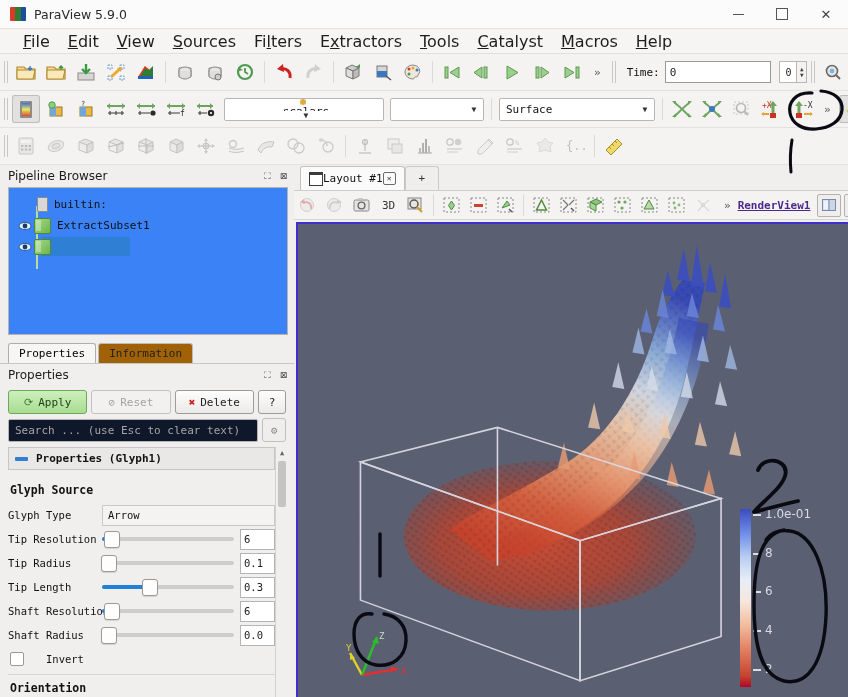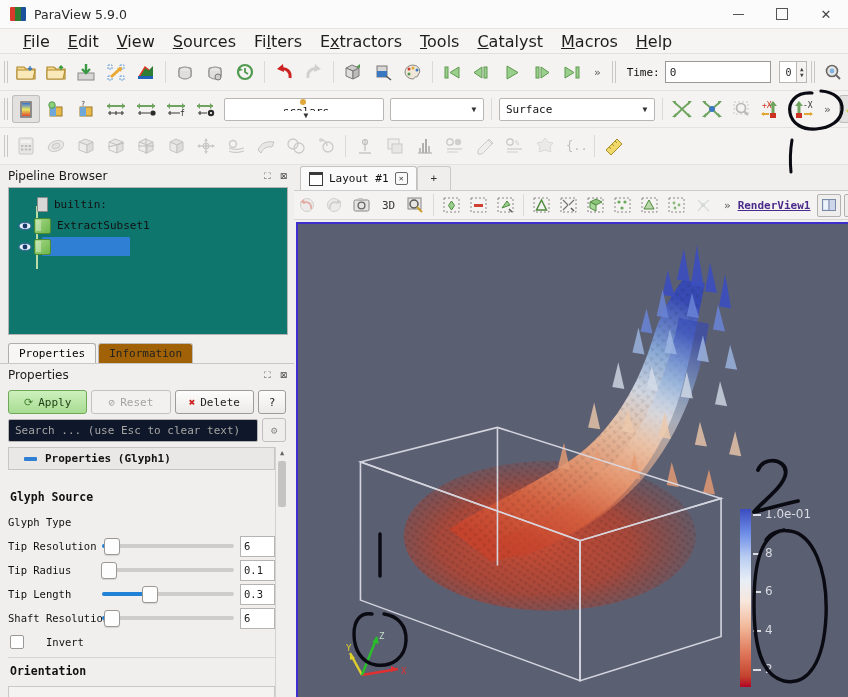--- a/index.html
+++ b/index.html
@@ -62,21 +62,21 @@
   .rightcol{flex:1;display:flex;flex-direction:column;min-width:0;background:#f0efee;}
 
   
   .dockhdr{height:22px;display:flex;align-items:center;padding:0 4px 0 8px;
     font-family:"DejaVu Sans","Liberation Sans",sans-serif;font-size:12px;color:#1a1a1a;flex:0 0 auto;}
   .dockhdr .spc{flex:1;}
   .dockbtn{width:13px;height:13px;margin-left:3px;display:flex;align-items:center;justify-content:center;
     font-size:9px;color:#4a4a4a;}
 
   
-  .pipewrap{margin:0 6px 0 8px;background:#0f766e;border:1px solid #b6b4b2;height:140px;flex:0 0 auto;
+  .pipewrap{margin:0 6px 0 8px;background:#3b82f6;border:1px solid #b6b4b2;height:140px;flex:0 0 auto;
     padding:6px 0 0 0;overflow:hidden;position:relative;}
   .pipe-row{height:21px;display:flex;align-items:center;padding-left:8px;position:relative;}
   .eye{width:15px;height:15px;flex:0 0 auto;display:flex;align-items:center;justify-content:center;}
   .eye svg{display:block;}
   .pico{width:15px;height:14px;margin:0 6px 0 2px;flex:0 0 auto;position:relative;}
   .pico.builtin{background:#d8d8d8;border:1px solid #8a8a8a;width:9px;height:13px;border-radius:1px;margin-left:5px;}
   .pico.src{background:linear-gradient(135deg,#a8d98a,#6cb54a);border:1px solid #4d8a33;border-radius:2px;}
   .pico.src::after{content:"";position:absolute;left:1px;top:1px;width:5px;height:11px;background:rgba(255,255,255,.35);}
   .ptext{font-family:"DejaVu Sans Mono",monospace;font-size:11px;color:#111;white-space:nowrap;}
   .pipe-row.sel .ptext{background:#2f7fd4;color:#fff;padding:1px 6px 1px 2px;border-radius:1px;}
@@ -107,21 +107,21 @@
   .searchrow{display:flex;align-items:center;padding:0 8px 5px 8px;gap:4px;flex:0 0 auto;}
   .searchbox{flex:1;height:21px;background:#0f172a;border:1px solid #b6b4b2;border-radius:2px;
     display:flex;align-items:center;padding:0 6px;font-size:11px;color:#a8a6a4;
     font-family:"DejaVu Sans Mono",monospace;}
   .gearbtn{width:22px;height:22px;border:1px solid #c2c0be;border-radius:3px;background:#efeeec;
     display:flex;align-items:center;justify-content:center;color:#8e8c8a;font-size:11px;}
 
   .propscroll{flex:1;margin:0 6px 0 8px;overflow:hidden;position:relative;display:flex;min-height:0;}
   .propinner{flex:1;min-width:0;overflow:hidden;}
   .sectbar{height:21px;background:#eae8e6;border:1px solid #c8c6c4;display:flex;align-items:center;
-    padding-left:15px;gap:8px;margin-bottom:20px;}
+    padding-left:6px;gap:8px;margin-bottom:13px;}
   .sectbar .dash{width:13px;height:4px;background:#2f7fd4;border-radius:1px;}
   .sectbar .lbl{font-size:11px;font-weight:bold;color:#111;font-family:"DejaVu Sans Mono",monospace;}
   .grouptitle{font-size:11.5px;font-weight:bold;color:#111;margin:3px 0 6px 2px;
     font-family:"DejaVu Sans Mono",monospace;}
   .prow{display:flex;align-items:center;height:24px;gap:6px;}
   .plabel{width:88px;flex:0 0 auto;font-size:10.5px;color:#111;white-space:nowrap;}
   .pfield{flex:1;height:19px;background:#f4f3f2;border:1px solid #cbc9c7;display:flex;align-items:center;
     padding:0 5px;font-size:10.5px;color:#111;}
   .sliderwrap{flex:1;height:18px;position:relative;display:flex;align-items:center;}
   .strack{position:absolute;left:0;right:0;height:4px;background:#cfcdcb;border-radius:2px;top:7px;}
@@ -133,21 +133,21 @@
   .cbrow{display:flex;align-items:center;height:23px;gap:22px;padding-left:2px;}
   .cbox{width:12px;height:12px;border:1px solid #9b9997;background:#fff;border-radius:2px;flex:0 0 auto;}
   .cblabel{font-size:10.5px;color:#111;}
   .hr{height:1px;background:#d6d4d2;margin:4px 0 6px 0;}
   .vscroll{width:12px;flex:0 0 auto;background:#f0efee;border-left:1px solid #d4d2d0;position:relative;}
   .vscroll .arrow{height:12px;display:flex;align-items:center;justify-content:center;font-size:7px;color:#666;}
   .vscroll .thumb{position:absolute;top:14px;left:2px;width:8px;height:46px;background:#c6c4c2;border-radius:2px;}
 
   
   .layouttabs{height:25px;display:flex;align-items:flex-end;background:#f0efee;padding-left:6px;flex:0 0 auto;}
-  .ltab{height:23px;display:flex;align-items:center;gap:6px;padding:0 8px;background:#fbfafa;
+  .ltab{height:23px;display:flex;align-items:center;gap:0;padding:0 8px;background:#fbfafa;
     border:1px solid #c3c1bf;border-bottom:none;border-radius:3px 3px 0 0;font-size:11px;color:#111;
     font-family:"DejaVu Sans Mono",monospace;}
   .ltab .licon{width:12px;height:10px;border:1.4px solid #3a3a3a;border-top-width:3px;background:#fff;}
   .ltab .lclose{width:11px;height:11px;border:1px solid #6a6a6a;border-radius:2px;
     display:flex;align-items:center;justify-content:center;font-size:8px;color:#333;}
   .ltab.plus{background:#efeeec;border-color:#cbc9c7;color:#333;padding:0 13px;}
 
   .viewtoolbar{height:28px;background:#f4f3f2;display:flex;align-items:center;border-top:1px solid #cfcdcb;
     border-bottom:1px solid #d8d6d4;flex:0 0 auto;overflow:hidden;}
   .vbtn{width:25px;height:24px;margin:0 1px;display:flex;align-items:center;justify-content:center;flex:0 0 auto;}
@@ -723,20 +723,21 @@
 
             <div class="sectbar">
               <span class="dash"></span>
               <span class="lbl">Properties (Glyph1)</span>
             </div>
 
             <div class="grouptitle">Glyph Source</div>
 
             <div class="prow">
               <div class="plabel">Glyph Type</div>
+              <div class="pfield">Arrow</div>
             </div>
 
             <div class="prow">
               <div class="plabel">Tip Resolution</div>
               <div class="sliderwrap">
                 <div class="strack"></div>
                 <div class="sfill" style="width:4%;"></div>
                 <div class="sknob" style="left:calc(4% - 3px);"></div>
               </div>
               <div class="svalbox">6</div>
@@ -765,20 +766,29 @@
             <div class="prow">
               <div class="plabel">Shaft Resolution</div>
               <div class="sliderwrap">
                 <div class="strack"></div>
                 <div class="sfill" style="width:4%;"></div>
                 <div class="sknob" style="left:calc(4% - 3px);"></div>
               </div>
               <div class="svalbox">6</div>
             </div>
 
+            <div class="prow">
+              <div class="plabel">Shaft Radius</div>
+              <div class="sliderwrap">
+                <div class="strack"></div>
+                <div class="sfill" style="width:0%;"></div>
+                <div class="sknob" style="left:-1px;"></div>
+              </div>
+              <div class="svalbox">0.0</div>
+            </div>
 
             <div class="cbrow">
               <span class="cbox"></span>
               <span class="cblabel">Invert</span>
             </div>
 
             <div class="hr"></div>
 
             <div class="grouptitle">Orientation</div>
 

